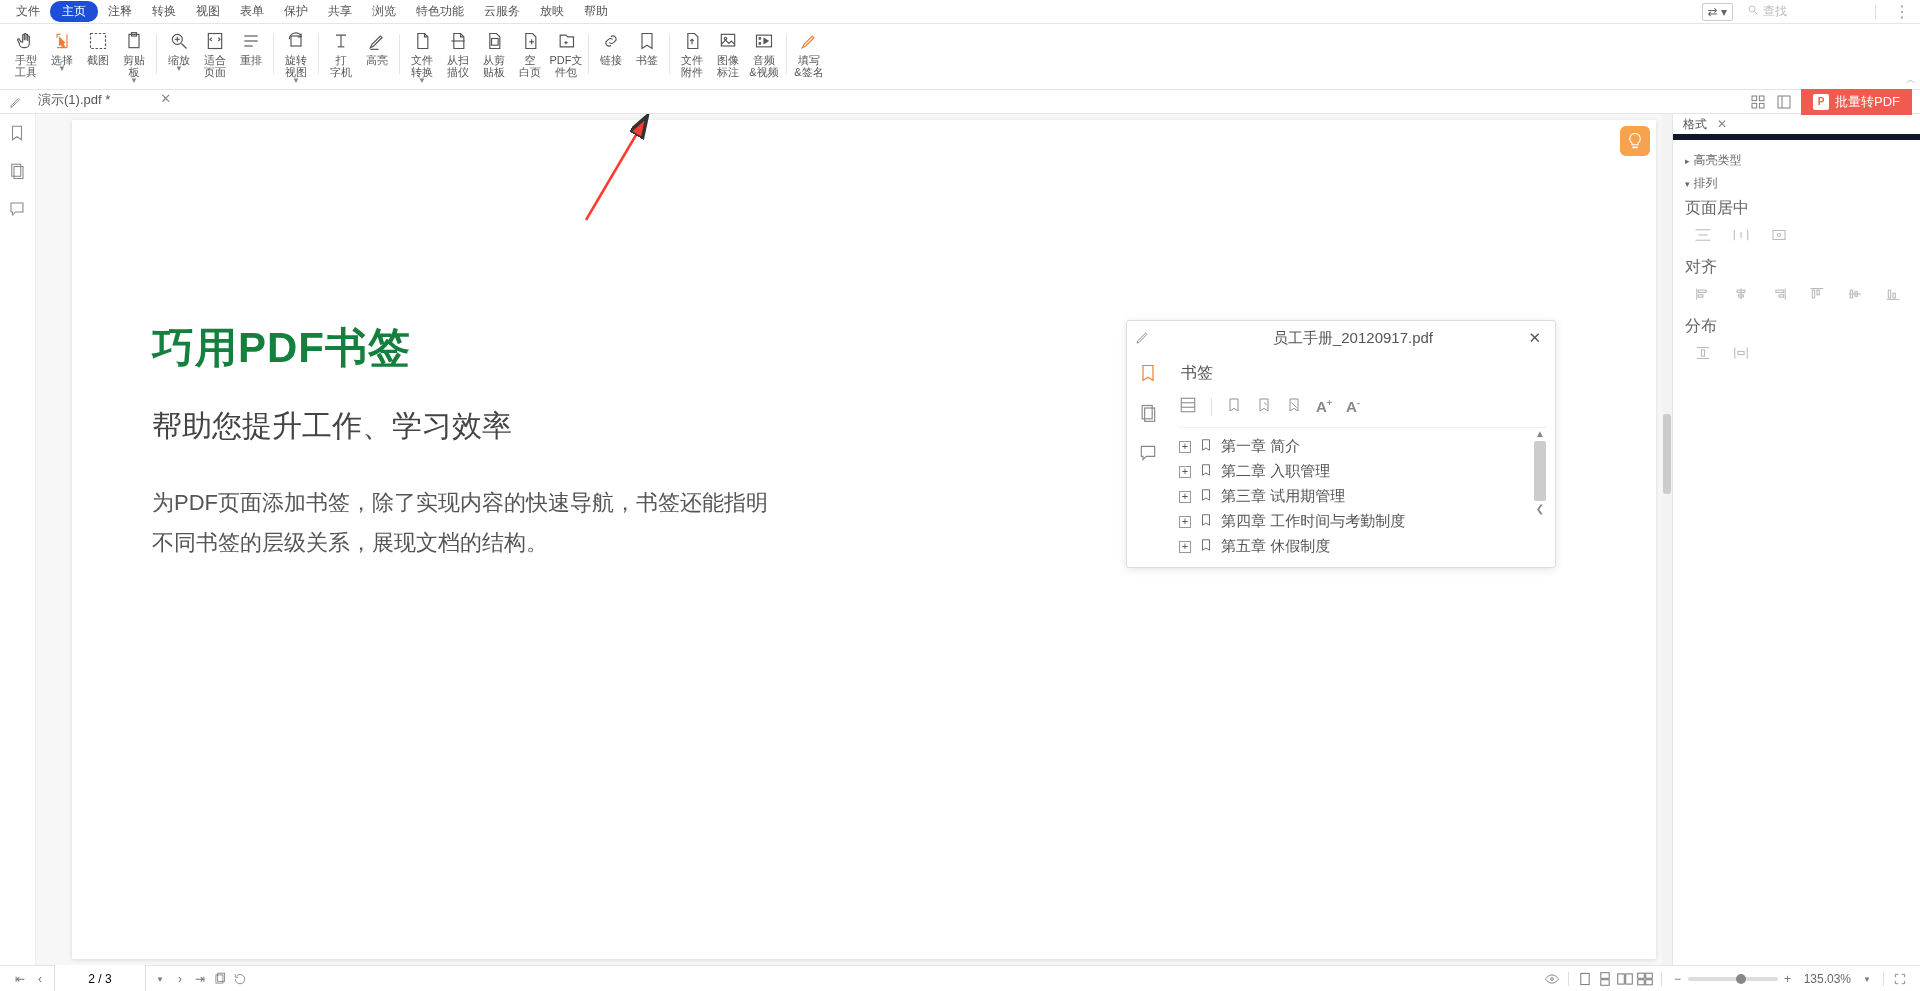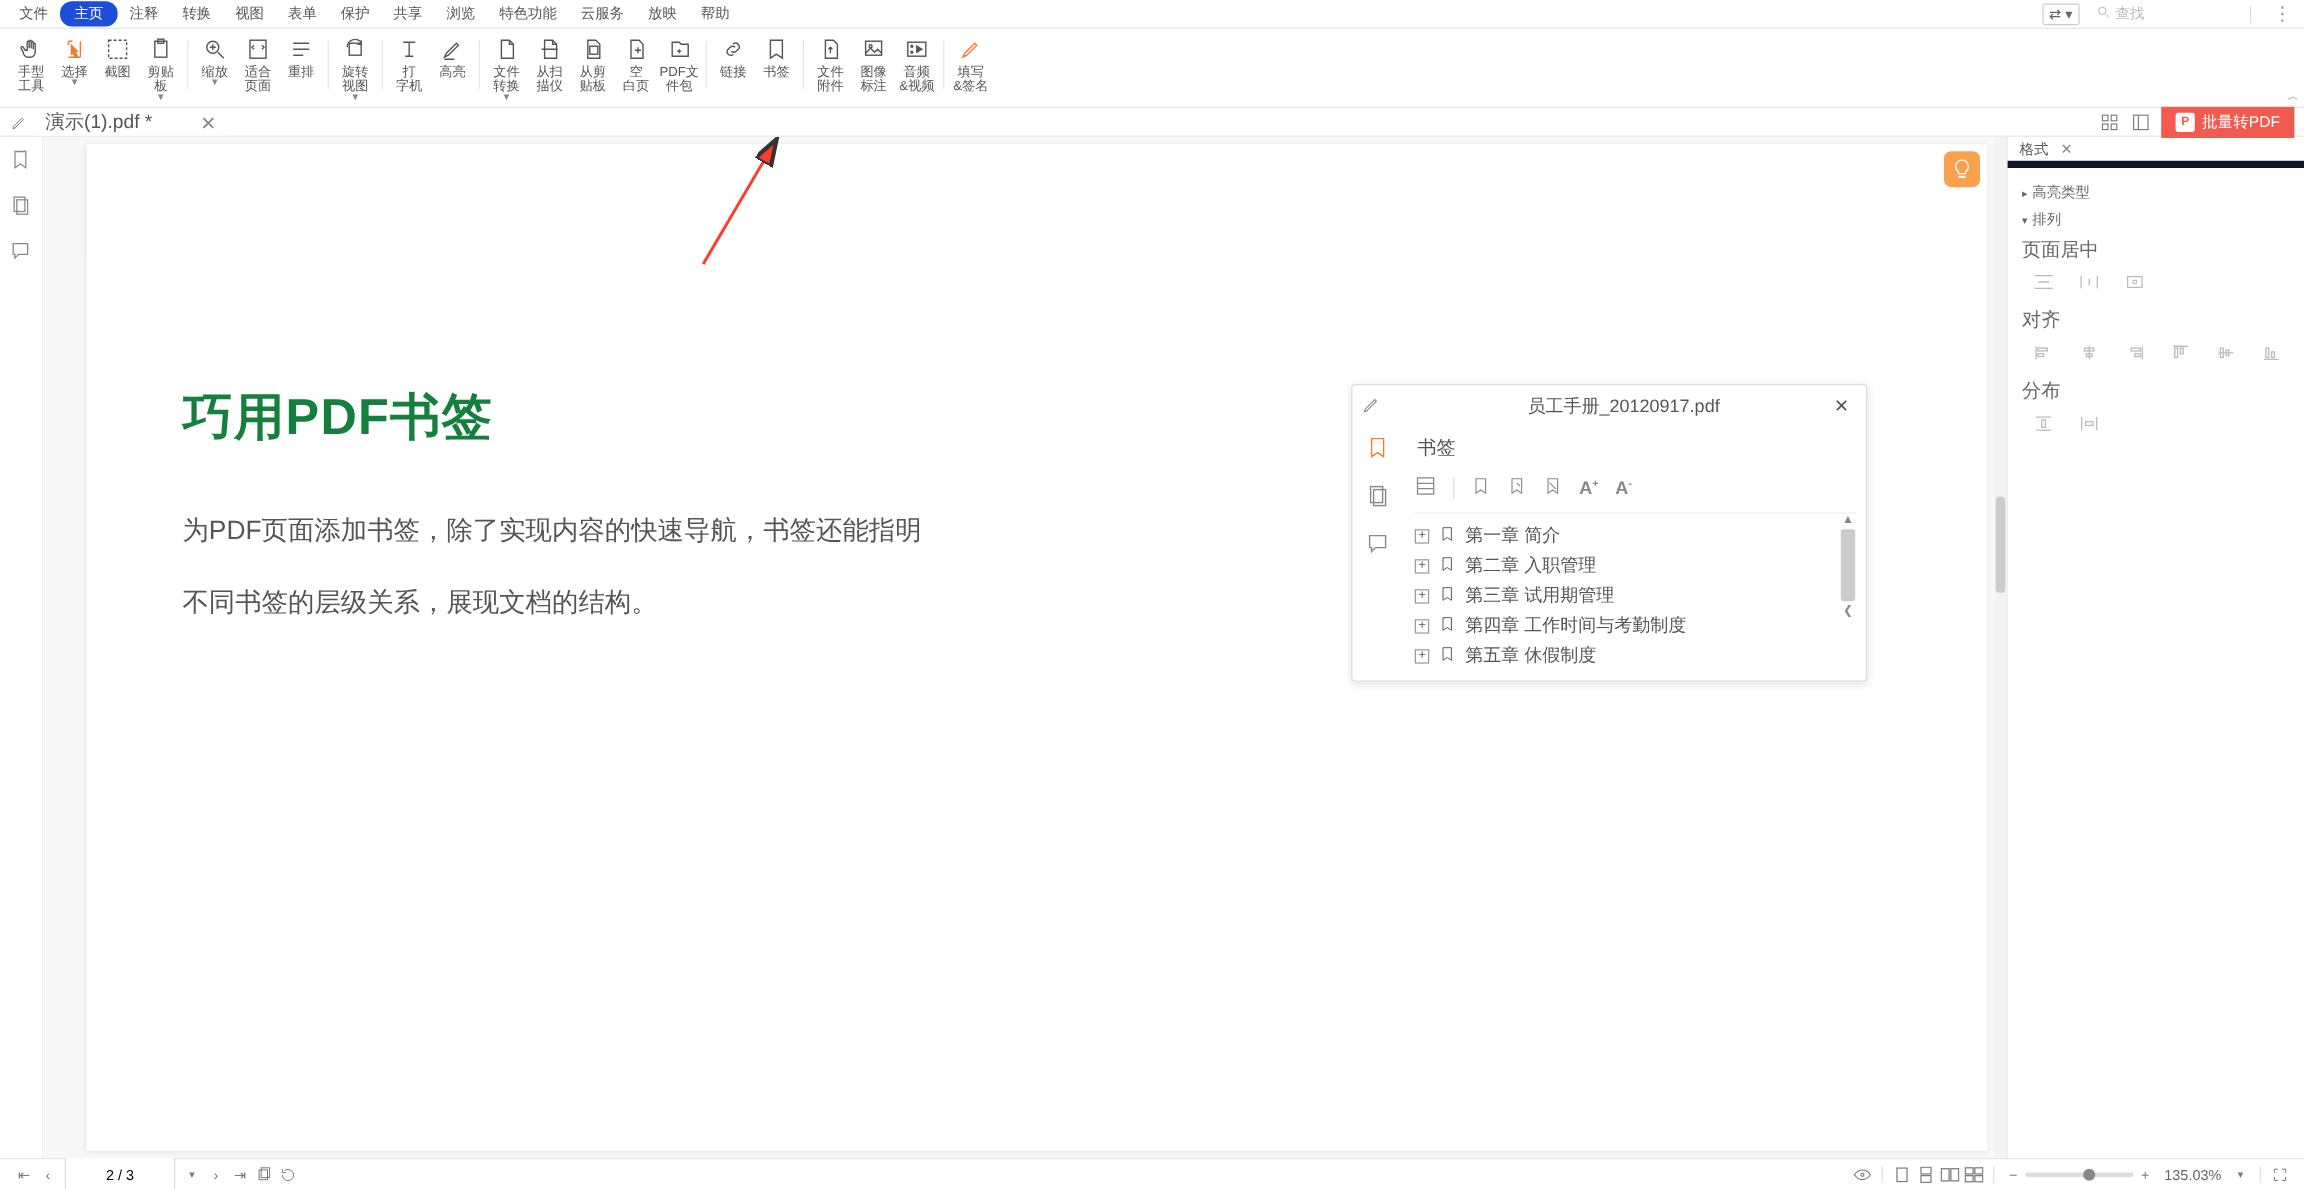--- a/index.html
+++ b/index.html
@@ -23,38 +23,38 @@
 .tool-btn.orange .icn { color: #f07d31; }
 .tool-btn .drop { font-size: 8px; color: #888; margin-top: -2px; }
 .tool-sep { width: 1px; height: 40px; background: #e5e5e5; margin: 6px 4px 0 4px; }
 .ribbon-collapse { position: absolute; right: 4px; bottom: 2px; font-size: 10px; color: #888; cursor: pointer; }
 
 svg { stroke: currentColor; fill: none; stroke-width: 1.4; }
 
 
 .tabbar { height: 24px; display: flex; align-items: center; border-bottom: 1px solid #e5e5e5; padding: 0 4px; position: relative; }
 .tabbar .pencil { width: 24px; display:flex; justify-content:center; color:#777; }
-.doc-tab { display: flex; align-items: flex-end; height: 22px; padding: 0 10px; font-size: 16px; color: #555; background: #fff; border-radius: 3px 3px 0 0; }
+.doc-tab { display: flex; align-items: flex-start; height: 22px; padding: 0 10px; font-size: 13px; color: #555; background: #fff; border-radius: 3px 3px 0 0; gap: 10px; }
 .doc-tab .close { color: #888; cursor: pointer; margin-left: 40px; }
 .tabbar-right { margin-left: auto; display: flex; align-items: center; gap: 8px; padding-right: 4px; }
 .tabbar-right .ic { width: 18px; height: 18px; display:flex; align-items:center; justify-content:center; color:#777; cursor:pointer; }
 .batch-btn { display: flex; align-items: center; gap: 6px; background: #f15b4f; color: #fff; padding: 4px 12px; font-size: 13px; cursor: pointer; }
 .batch-btn .bi { width:16px; height:16px; background:#fff; border-radius:2px; display:flex; align-items:center; justify-content:center; color:#f15b4f; font-size:10px; font-weight:bold; }
 
 
 .main { flex: 1; display: flex; overflow: hidden; }
 .left-rail { width: 36px; background: #fff; border-right: 1px solid #eee; display: flex; flex-direction: column; align-items: center; padding-top: 10px; gap: 18px; }
 .left-rail .ric { width: 20px; height: 20px; color: #888; cursor: pointer; }
 
 .canvas-area { flex: 1; position: relative; background: #f7f7f7; overflow: hidden; }
 .page { position: absolute; left: 36px; top: 6px; right: 6px; bottom: 6px; background: #fff; box-shadow: 0 1px 4px rgba(0,0,0,.12); }
 .page-inner { position: absolute; left: 80px; top: 0; right: 40px; bottom: 0; }
 .title-orange { font-size: 42px; font-weight: 600; color: #15803d; margin-top: 200px; letter-spacing: 1px; }
 .sub { font-size: 30px; color: #444; margin-top: 30px; }
-.para { font-size: 22px; color: #555; line-height: 60px; margin-top: 36px; max-width: 620px; }
+.para { font-size: 22px; color: #555; line-height: 40px; margin-top: 36px; max-width: 620px; }
 
 .emb { position: absolute; right: 60px; top: 200px; width: 430px; border: 1px solid #ddd; border-radius: 3px; background: #fff; box-shadow: 0 2px 8px rgba(0,0,0,.1); }
 .emb-tabbar { height: 34px; display:flex; align-items:center; padding: 0 8px; }
 .emb-tabbar .pencil2 { width: 24px; color:#888; }
 .emb-tab { flex:1; display:flex; align-items:center; justify-content:center; font-size:15px; color:#555; height:100%; position:relative; }
 .emb-tab .ex { position:absolute; right: 6px; color:#555; cursor:pointer; }
 .emb-body { display:flex; }
 .emb-rail { width: 44px; display:flex; flex-direction:column; align-items:center; padding-top: 8px; gap: 18px; }
 .emb-rail .er { width:22px; height:22px; color:#888; }
 .emb-rail .er.act { color:#f07d31; }
@@ -394,20 +394,21 @@
         </svg></span>
     <span class="ric"><svg width="18" height="18" viewBox="0 0 24 24">
           <path d="M4 4h16v12H10l-4 4V16H4z"></path>
         </svg></span>
   </div>
 
   <div class="canvas-area">
     <div class="page">
       <div class="page-inner">
         <div class="title-orange">巧用PDF书签</div>
+        <div class="sub">帮助您提升工作、学习效率</div>
         <div class="para">为PDF页面添加书签，除了实现内容的快速导航，书签还能指明不同书签的层级关系，展现文档的结构。</div>
 
         <div class="emb">
           <div class="emb-tabbar">
             <span class="pencil2"><svg width="16" height="16" viewBox="0 0 24 24">
                   <path d="M3 21l3-1 12-12-2-2L4 18l-1 3z"></path>
                 </svg></span>
             <div class="emb-tab">
               <span>员工手册_20120917.pdf</span>
               <span class="ex">✕</span>

